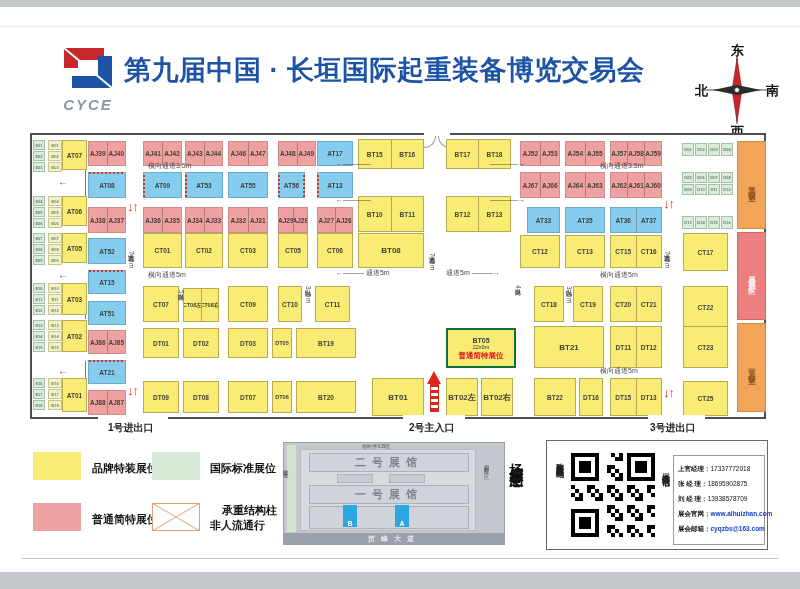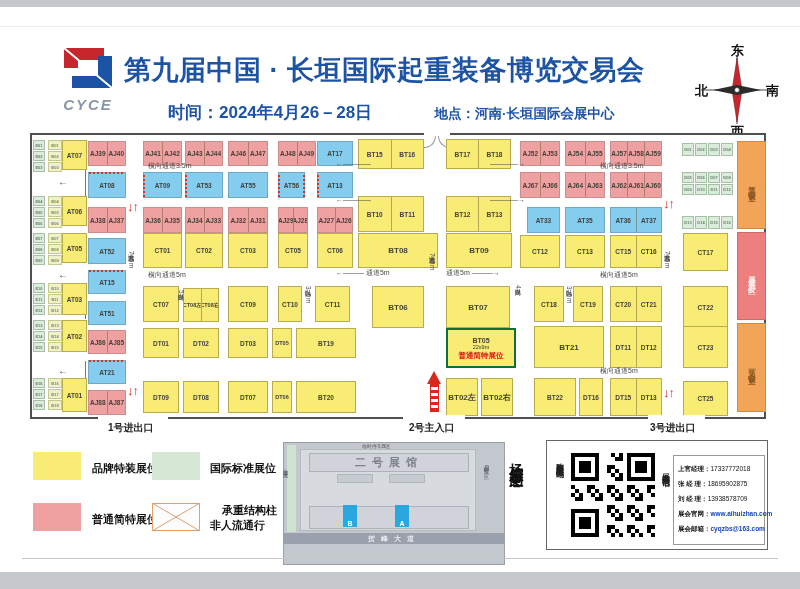--- a/index.html
+++ b/index.html
@@ -72,21 +72,21 @@
   .gate-label{position:absolute;top:421px;font-size:10px;font-weight:600;color:#222;}
 
   
   .swatch{position:absolute;width:48px;height:28px;}
   .sw-y{background:#f8ec75;}
   .sw-g{background:#d5e9d6;}
   .sw-p{background:#efa0a1;}
   .legend-label{position:absolute;font-size:11px;font-weight:bold;color:#111;white-space:nowrap;}
 
   
-  #vmap{position:absolute;left:283px;top:442px;width:222px;height:123px;background:#c3c8cf;
+  #vmap{position:absolute;left:283px;top:442px;width:222px;height:103px;background:#c3c8cf;
       border:1px solid #9aa0a8;box-sizing:border-box;}
   .vm{position:absolute;box-sizing:border-box;}
   .vm-hall{background:#d0d3d9;border:1px solid #adb1b8;display:flex;align-items:center;
       justify-content:center;font-size:11px;font-weight:bold;color:#7d8288;letter-spacing:6px;}
   .vm-sm{background:#c6cad1;border:1px solid #b2b6bd;}
   .vm-blue{background:#2ba7e0;color:#fff;font-size:7px;font-weight:bold;display:flex;
       align-items:flex-end;justify-content:center;}
   .vm-vtext{writing-mode:vertical-rl;font-size:5.5px;color:#5b6068;letter-spacing:1px;}
   #vmap-road-bottom{left:0;top:90px;width:220px;height:11px;background:#9aa1ac;
       color:#e8eaee;font-size:7px;font-weight:bold;letter-spacing:6px;text-align:center;line-height:11px;}
@@ -114,24 +114,20 @@
 
   <div id="title">第九届中国 · 长垣国际起重装备博览交易会</div>
   <div id="logo">
     <svg width="64" height="50" viewBox="0 0 64 50">
       <path d="M8 4 h40 v12 h-26 v8 h-14 z" fill="#c5272d"></path>
       <path d="M56 12 v32 h-40 v-12 h26 v-20 z" fill="#1d53a5"></path>
       <path d="M8 4 l48 40" stroke="#ffffff" stroke-width="2"></path>
     </svg>
     <div class="logo-text">CYCE</div>
   </div>
-  <div id="dateline">
-    <span id="date">时间：2024年4月26－28日</span>
-    <span id="venue">地点：河南·长垣国际会展中心</span>
-  </div>
 
   <div id="compass">
     <span class="cdir" style="left:36px;top:0;">东</span>
     <span class="cdir" style="left:0;top:40px;">北</span>
     <span class="cdir" style="left:71px;top:40px;">南</span>
     <span class="cdir" style="left:36px;top:81px;">西</span>
     <svg style="position:absolute;left:2px;top:12px;" width="80" height="72" viewBox="0 0 80 72">
       <line x1="40" y1="2" x2="40" y2="70" stroke="#444" stroke-width="1"></line>
       <line x1="4" y1="36" x2="76" y2="36" stroke="#444" stroke-width="1"></line>
       <polygon points="40,4 45,36 40,68 35,36" fill="#c5272d" stroke="#7a1010" stroke-width="0.5"></polygon>
@@ -320,25 +316,22 @@
       </div>
       <div class="booth t-y" style="left: 196px; top: 98px; width: 40px; height: 35px;">
         <span class="cell">CT03</span>
       </div>
       <div class="booth t-y" style="left: 246px; top: 98px; width: 30px; height: 35px;">
         <span class="cell">CT05</span>
       </div>
       <div class="booth t-y" style="left: 285px; top: 98px; width: 36px; height: 35px;">
         <span class="cell">CT06</span>
       </div>
-      <div class="booth t-y big" style="left: 326px; top: 98px; width: 80px; height: 35px;">
+      <div class="booth t-y big" style="left: 326px; top: 98px; width: 66px; height: 35px;">
         <span class="cell">BT08</span>
-      </div>
-      <div class="booth t-y big" style="left: 414px; top: 98px; width: 66px; height: 35px;">
-        <span class="cell">BT09</span>
       </div>
       <div class="booth t-y" style="left: 488px; top: 100px; width: 40px; height: 33px;">
         <span class="cell">CT12</span>
       </div>
       <div class="booth t-y" style="left: 533px; top: 100px; width: 40px; height: 33px;">
         <span class="cell">CT13</span>
       </div>
       <div class="booth t-y" style="left: 578px; top: 100px; width: 52px; height: 33px;">
         <span class="cell">CT15</span>
         <span class="cell">CT16</span>
@@ -354,26 +347,20 @@
         <span class="cell">CT08右</span>
       </div>
       <div class="booth t-y" style="left: 196px; top: 151px; width: 40px; height: 36px;">
         <span class="cell">CT09</span>
       </div>
       <div class="booth t-y" style="left: 246px; top: 151px; width: 24px; height: 36px;">
         <span class="cell">CT10</span>
       </div>
       <div class="booth t-y" style="left: 283px; top: 151px; width: 35px; height: 36px;">
         <span class="cell">CT11</span>
-      </div>
-      <div class="booth t-y big" style="left: 340px; top: 151px; width: 52px; height: 42px;">
-        <span class="cell">BT06</span>
-      </div>
-      <div class="booth t-y big" style="left: 414px; top: 151px; width: 64px; height: 42px;">
-        <span class="cell">BT07</span>
       </div>
       <div class="booth t-y" style="left: 502px; top: 151px; width: 30px; height: 36px;">
         <span class="cell">CT18</span>
       </div>
       <div class="booth t-y" style="left: 541px; top: 151px; width: 30px; height: 36px;">
         <span class="cell">CT19</span>
       </div>
       <div class="booth t-y" style="left: 578px; top: 151px; width: 52px; height: 36px;">
         <span class="cell">CT20</span>
         <span class="cell">CT21</span>
@@ -418,20 +405,23 @@
         <span class="cell">DT08</span>
       </div>
       <div class="booth t-y" style="left: 196px; top: 246px; width: 40px; height: 32px;">
         <span class="cell">DT07</span>
       </div>
       <div class="booth t-y sm" style="left: 240px; top: 246px; width: 20px; height: 32px;">
         <span class="cell">DT06</span>
       </div>
       <div class="booth t-y" style="left: 264px; top: 246px; width: 60px; height: 32px;">
         <span class="cell">BT20</span>
+      </div>
+      <div class="booth t-y big" style="left: 340px; top: 243px; width: 52px; height: 38px;">
+        <span class="cell">BT01</span>
       </div>
       <div class="booth t-y big" style="left: 414px; top: 243px; width: 32px; height: 38px;">
         <span class="cell">BT02左</span>
       </div>
       <div class="booth t-y big" style="left: 449px; top: 243px; width: 32px; height: 38px;">
         <span class="cell">BT02右</span>
       </div>
       <div class="booth t-y" style="left: 502px; top: 243px; width: 42px; height: 38px;">
         <span class="cell">BT22</span>
       </div>
@@ -555,20 +545,21 @@
   <span class="legend-label" style="left:210px;top:518px;">非人流通行</span>
 
   <div id="vmap">
     <div class="vm" style="left:3px;top:2px;width:9px;height:87px;background:#cfe4cf;"></div>
     <div class="vm vm-vtext" style="left:-1px;top:22px;">金华大道</div>
     <div class="vm" style="left:78px;top:0px;font-size:5px;color:#555;">临时停车B区</div>
     <div class="vm" style="left:16px;top:6px;width:176px;height:82px;background:#d7dade;border:1px solid #b5b9c0;">
       <div class="vm vm-hall" style="left:8px;top:3px;width:160px;height:19px;">二号展馆</div>
       <div class="vm vm-sm" style="left:36px;top:24px;width:36px;height:9px;"></div>
       <div class="vm vm-sm" style="left:88px;top:24px;width:36px;height:9px;"></div>
+      <div class="vm vm-hall" style="left:8px;top:35px;width:160px;height:19px;">一号展馆</div>
       <div class="vm" style="left:8px;top:56px;width:160px;height:23px;background:#d0d3d9;border:1px solid #adb1b8;"></div>
       <div class="vm vm-blue" style="left:42px;top:55px;width:14px;height:22px;">B</div>
       <div class="vm vm-blue" style="left:94px;top:55px;width:14px;height:22px;">A</div>
     </div>
     <div class="vm vm-vtext" style="left:200px;top:18px;">临时停车C区</div>
     <div class="vm" id="vmap-road-bottom">贺峰大道</div>
   </div>
   <div id="map-title">场馆总示意图</div>
 
   <div id="qrbox">

